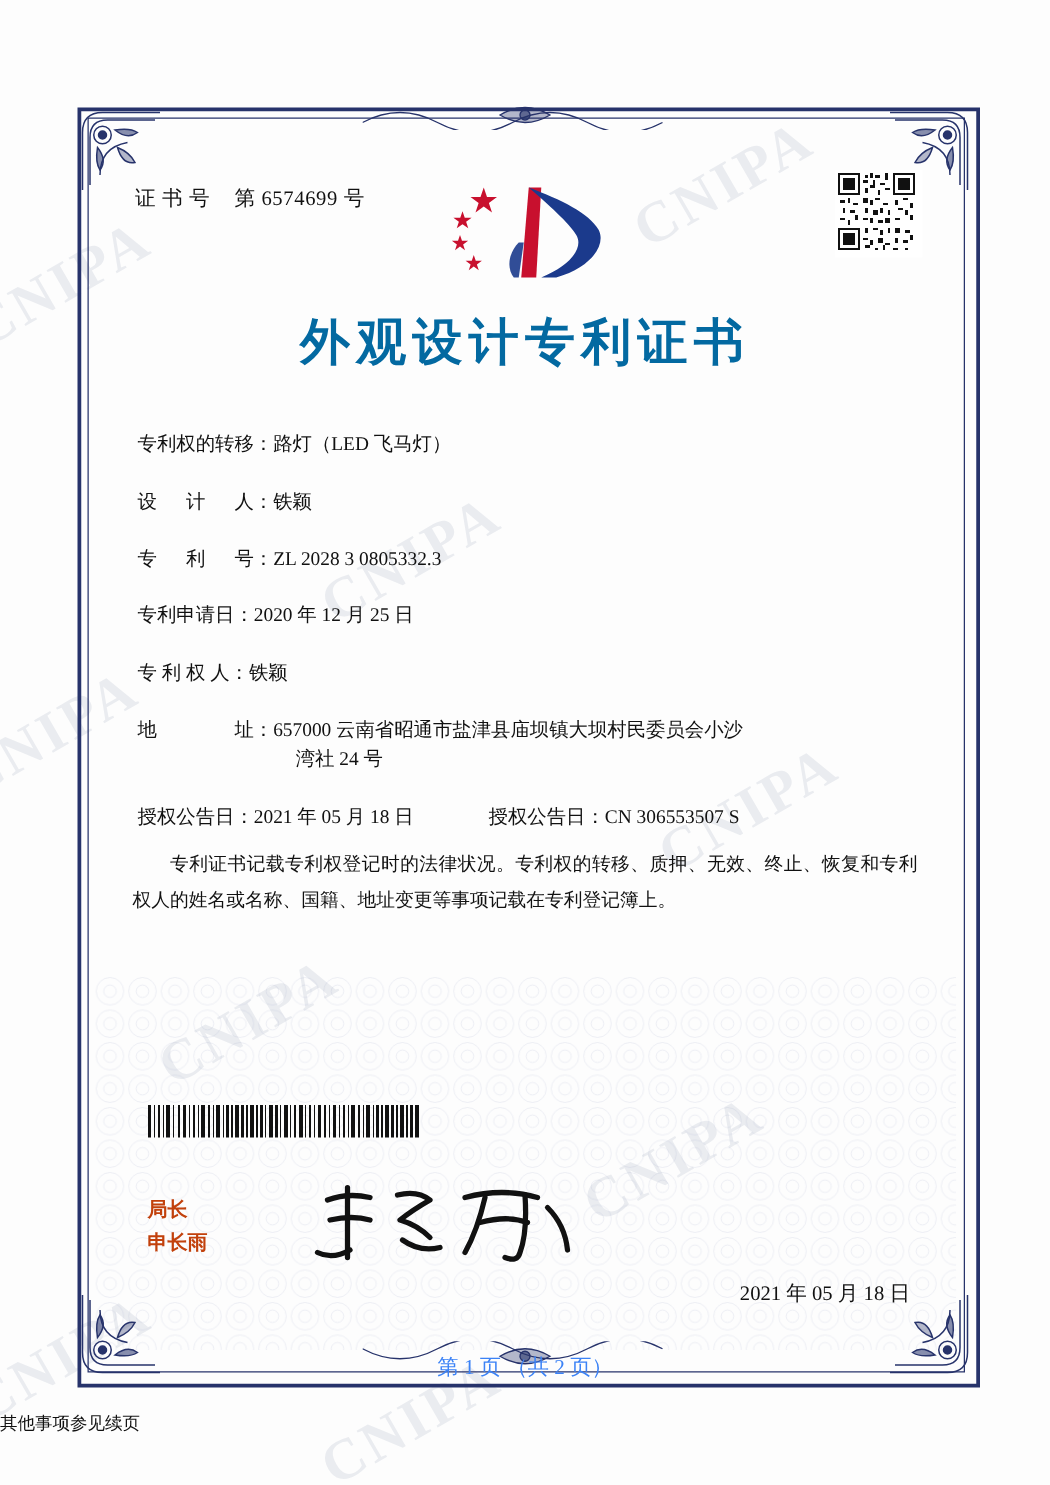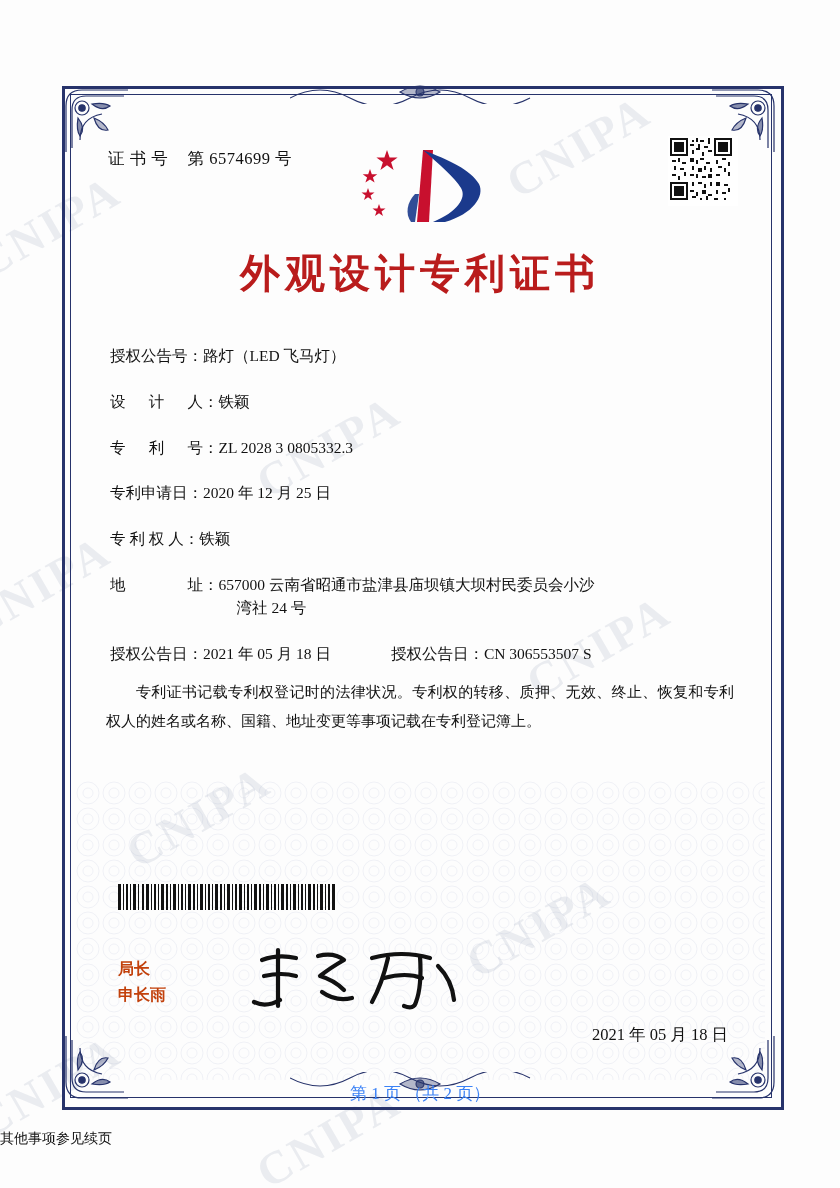--- a/index.html
+++ b/index.html
@@ -119,21 +119,21 @@
 
   .doc-title {
     position: absolute;
     left: 0;
     right: 0;
     top: 152px;
     text-align: center;
     font-size: 40px;
     font-weight: bold;
     letter-spacing: 5px;
-    color: #b91c1c;
+    color: #0369a1;
     font-family: "DejaVu Serif", "Liberation Serif", serif;
   }
 
   .fields {
     position: absolute;
     left: 40px;
     top: 250px;
     width: 620px;
     font-size: 15.5px;
     color: #111;
@@ -440,21 +440,21 @@
         <path d="M70 6 C96 16 118 26 126 40 C132 52 120 70 92 78 L80 78 C104 68 114 54 108 44 C102 34 86 20 70 6 Z" fill="#1b3a8c"></path>
         <path d="M58 78 C52 70 54 58 62 50 L66 50 L62 78 Z" fill="#1b3a8c" opacity=".9"></path>
       </svg>
     </div>
 
     <div class="doc-title">外观设计专利证书</div>
 
     <div class="fields">
 
       <div class="field-row">
-        <span class="f-label">授权公告号：</span>
+        <span class="f-label">专利权的转移：</span>
         <span class="f-value">路灯（LED 飞马灯）</span>
       </div>
 
       <div class="field-row">
         <span class="f-label">设　  计　  人：</span>
         <span class="f-value">铁颖</span>
       </div>
 
       <div class="field-row">
         <span class="f-label">专　  利　  号：</span>

